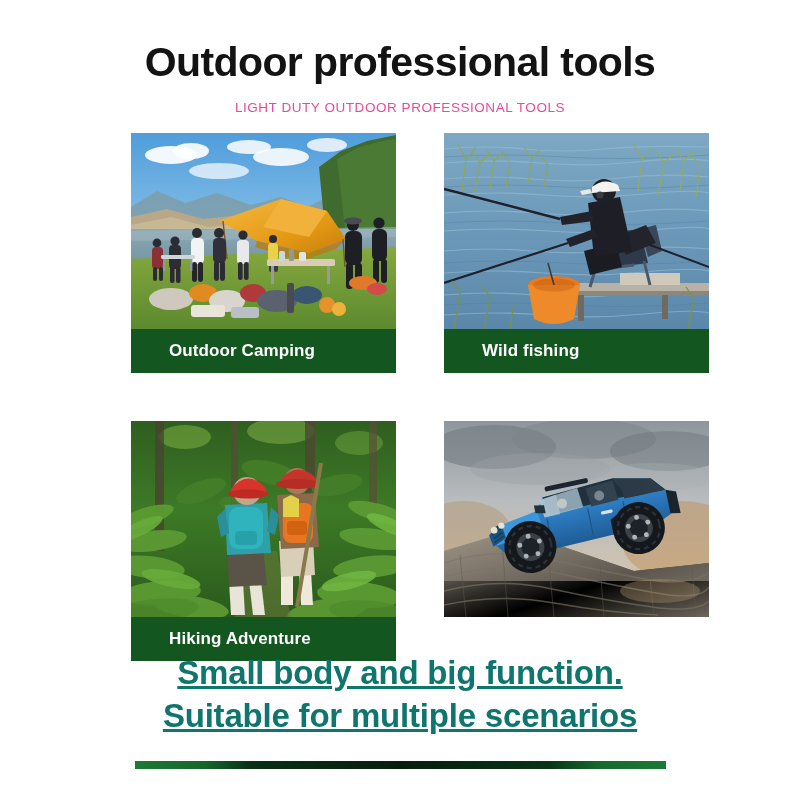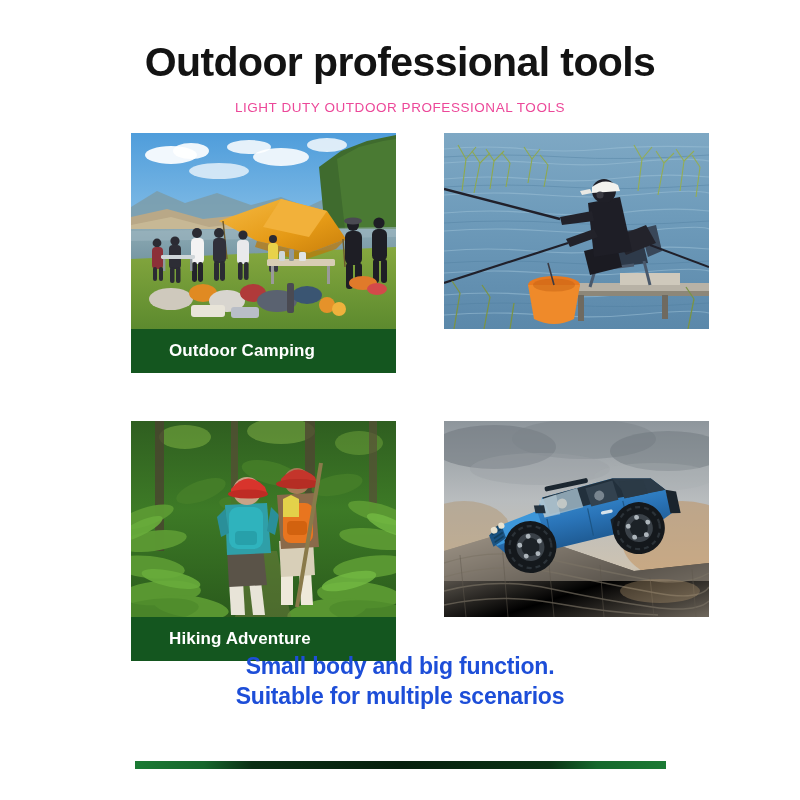--- a/index.html
+++ b/index.html
@@ -47,22 +47,22 @@
     color:#ffffff; font-size:17px; font-weight:bold;
     letter-spacing:0.1px;
   }
 
   
   .bottom-heading {
     position:absolute; left:0; top:652px; width:800px;
     text-align:center;
   }
   .bh-line {
-    font-size:23px; font-weight:bold; color:#1d4ed8;
-    line-height:1.3; letter-spacing:-0.2px;
+    font-size:33px; font-weight:bold; color:#0f766e;
+    line-height:1.3; letter-spacing:-0.2px;text-decoration:underline;
   }
 
   
   .bottom-bar {
     position:absolute; left:135px; top:761px;
     width:531px; height:8px;
     background:linear-gradient(90deg,
       #1b7a34 0%, #16662c 13%, #0a2f14 22%,
       #061f0d 50%, #0a3315 78%, #16682d 87%, #1b7a34 100%);
   }
@@ -318,20 +318,23 @@
           <g stroke="#7a9445" stroke-width="1.3" fill="none">
             <path d="M10 196 L16 160"></path>
               <path d="M16 160 L8 148"></path>
             <path d="M40 196 L46 164"></path>
               <path d="M46 164 L38 152"></path>
             <path d="M66 196 L70 170"></path>
             <path d="M244 196 L250 166"></path>
               <path d="M250 166 L242 154"></path>
           </g>
         </svg>
+      </div>
+      <div class="caption">
+        <span class="caption-text">Wild fishing</span>
       </div>
     </div>
 
     <div class="card">
       <div class="photo">
         <svg viewBox="0 0 265 196" preserveAspectRatio="xMidYMid slice">
           <defs>
             <linearGradient id="jungleG" x1="0" y1="0" x2="0" y2="1">
               <stop offset="0%" stop-color="#2f5e20"></stop>
               <stop offset="45%" stop-color="#3d7a26"></stop>

